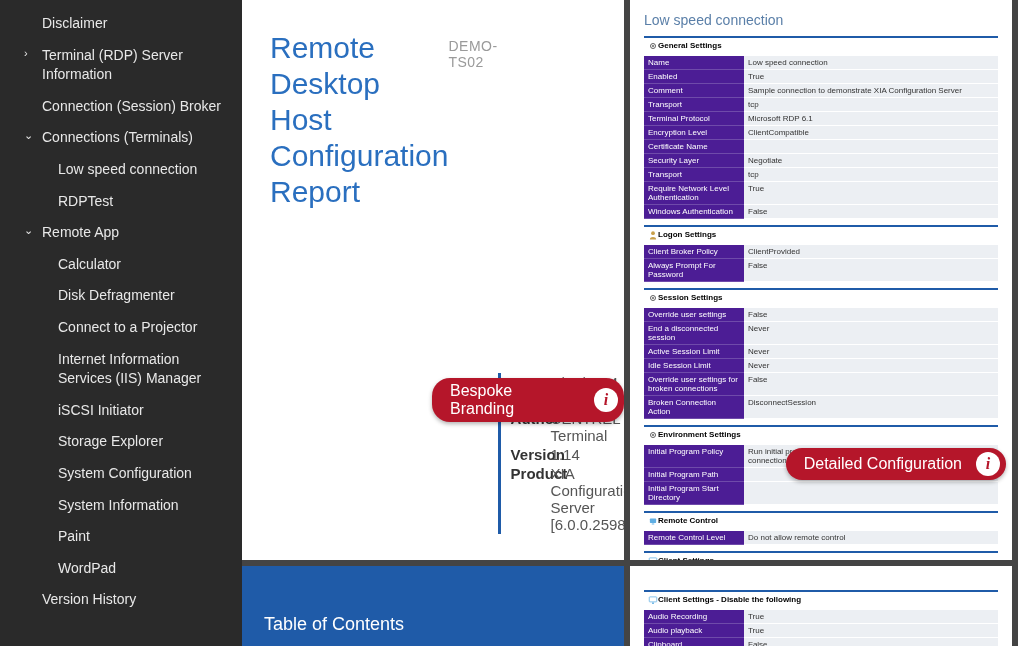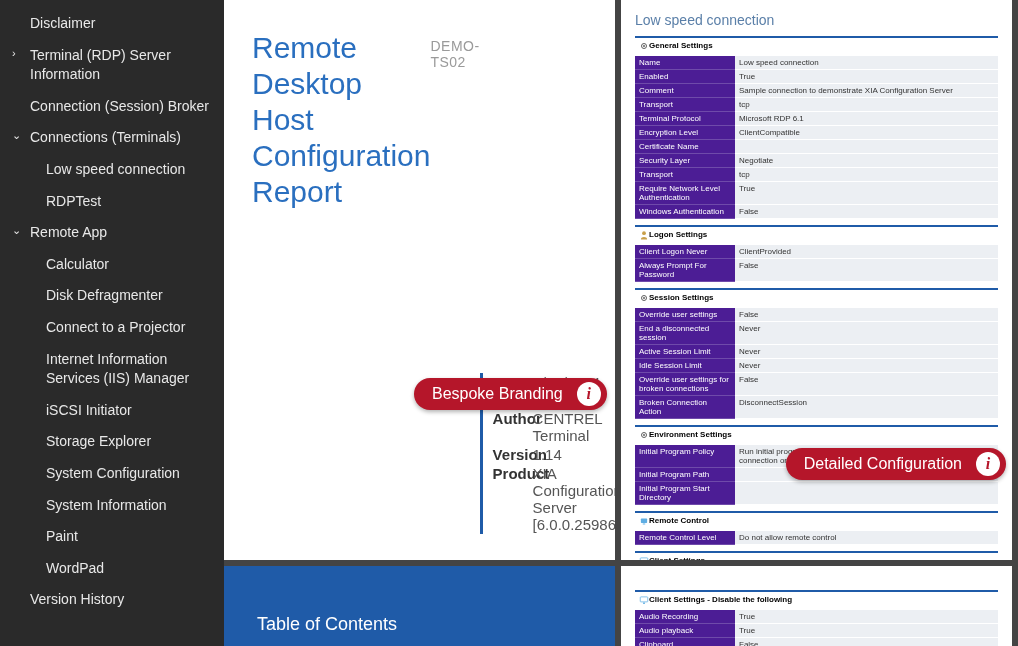--- a/index.html
+++ b/index.html
@@ -1,18 +1,18 @@
 <!DOCTYPE html>
 <html><head>
 <meta charset="utf-8">
 <style>
 * { box-sizing: border-box; margin: 0; padding: 0; }
 body { font-family: "Segoe UI", Arial, sans-serif; background: #333; width: 1018px; height: 646px; overflow: hidden; }
 .app { display: flex; height: 100%; }
-.sidebar { width: 224px; background: #2a2a2a; color: #e8e8e8; padding: 8px 0 8px 4px; overflow-y: auto; flex-shrink: 0; }
+.sidebar { width: 242px; background: #2a2a2a; color: #e8e8e8; padding: 8px 0 8px 16px; overflow-y: auto; flex-shrink: 0; }
 .nav-item { padding: 6px 10px 6px 26px; font-size: 14px; cursor: pointer; display: flex; align-items: flex-start; line-height: 1.4; }
 .nav-item.top { padding-left: 26px; }
 .nav-item.child { padding-left: 42px; }
 .nav-item .chev { position: absolute; margin-left: -18px; font-size: 11px; }
 .content { flex: 1; display: grid; grid-template-columns: 1fr 1fr; grid-template-rows: 1fr auto; gap: 6px; padding: 0 6px 0 0; background: #444; overflow: hidden; }
 .page { background: #fff; overflow: hidden; position: relative; }
 .page1 { padding: 30px 28px 26px 28px; display:flex; flex-direction: row;}
 .report-title { color: #2a6fbf; font-weight: 300; font-size: 30px; line-height: 1.2; }
 .report-sub { color: #9a9a9a; font-size: 14px; margin-top: 8px; letter-spacing: .5px;}
 .wave-wrap { flex:1; display:flex; align-items:center; margin-top: 10px;}
@@ -23,21 +23,21 @@
 .meta-row .v { }
 .callout { position: absolute; background: #b5162a; color:#fff; border-radius: 18px; display:flex; align-items:center; padding: 4px 6px 4px 18px; font-size: 16px; box-shadow: 0 2px 4px rgba(0,0,0,.3); z-index: 10;}
 .callout .info-icon { width: 24px; height:24px; border-radius:50%; background:#fff; color:#b5162a; display:inline-flex; align-items:center; justify-content:center; margin-left: 14px; font-family: Georgia, serif; font-style: italic; font-weight: bold; font-size: 16px;}
 .page2 { padding: 12px 14px 0 14px; font-size: 8px; }
 .p2-title { color:#5a7fa8; font-size: 14px; font-weight: 300; margin-bottom: 8px; }
 .section-hdr { font-weight: bold; font-size: 8px; padding: 3px 4px; display:flex; align-items:flex-start; gap:0; border-top: 2px solid #1f5ba8; margin-top: 6px;}
 .kv-row { display:flex; font-size: 8px; }
 .kv-k { width: 100px; background:#4c1d95; color:#fff; padding: 2px 4px; border-bottom: 1px solid rgba(255,255,255,.2); }
 .kv-v { flex:1; background:#eceff3; color:#333; padding: 2px 4px; border-bottom: 1px solid #fff;}
 .page3 { background:#1f5ba8; color:#fff; padding: 48px 22px 10px; }
-.toc-title { font-weight: 300; font-size: 18px; margin-left: 11px; }
+.toc-title { font-weight: 300; font-size: 18px; }
 .page4 { padding: 18px 14px 0 14px; font-size: 8px; }
 .mini-icon { width:10px; height:10px; display:inline-block; }
 
 </style>
 </head>
 <body>
 
 <div class="app">
   <div class="sidebar" id="sidebar">
       <div class="nav-item top">
@@ -191,21 +191,21 @@
             <div class="kv-v">False</div>
           </div>
           <div class="section-hdr">
             <span><svg class="mini-icon" viewBox="0 0 16 16">
                 <circle cx="8" cy="5" r="3" fill="#c9a04a"></circle>
                 <path d="M3,15 C3,10 13,10 13,15 Z" fill="#c9a04a"></path>
               </svg></span>
             <span>Logon Settings</span>
           </div>
           <div class="kv-row">
-            <div class="kv-k">Client Logon Never</div>
+            <div class="kv-k">Client Broker Policy</div>
             <div class="kv-v">ClientProvided</div>
           </div>
           <div class="kv-row">
             <div class="kv-k">Always Prompt For Password</div>
             <div class="kv-v">False</div>
           </div>
           <div class="section-hdr">
             <span><svg class="mini-icon" viewBox="0 0 16 16">
                 <circle cx="8" cy="8" r="4" fill="none" stroke="#555" stroke-width="1.5"></circle>
                 <circle cx="8" cy="8" r="1.5" fill="#555"></circle>

